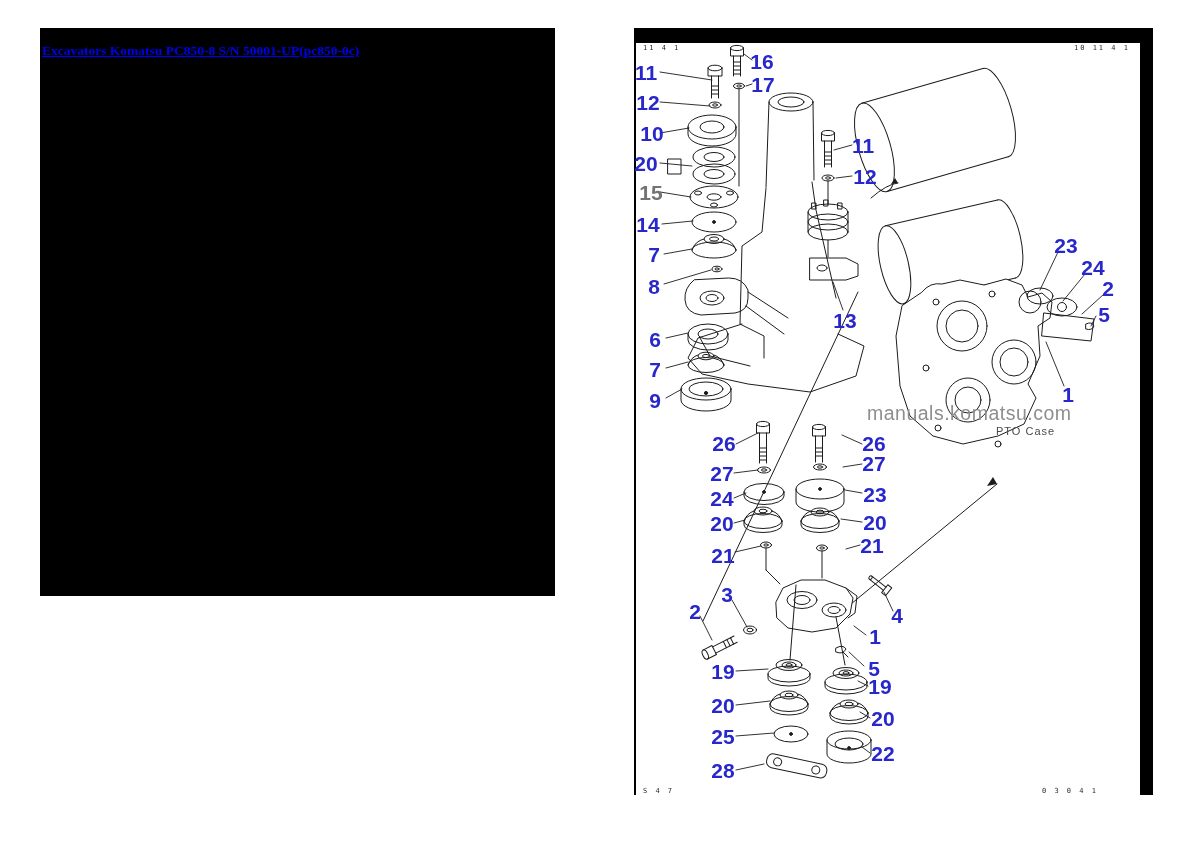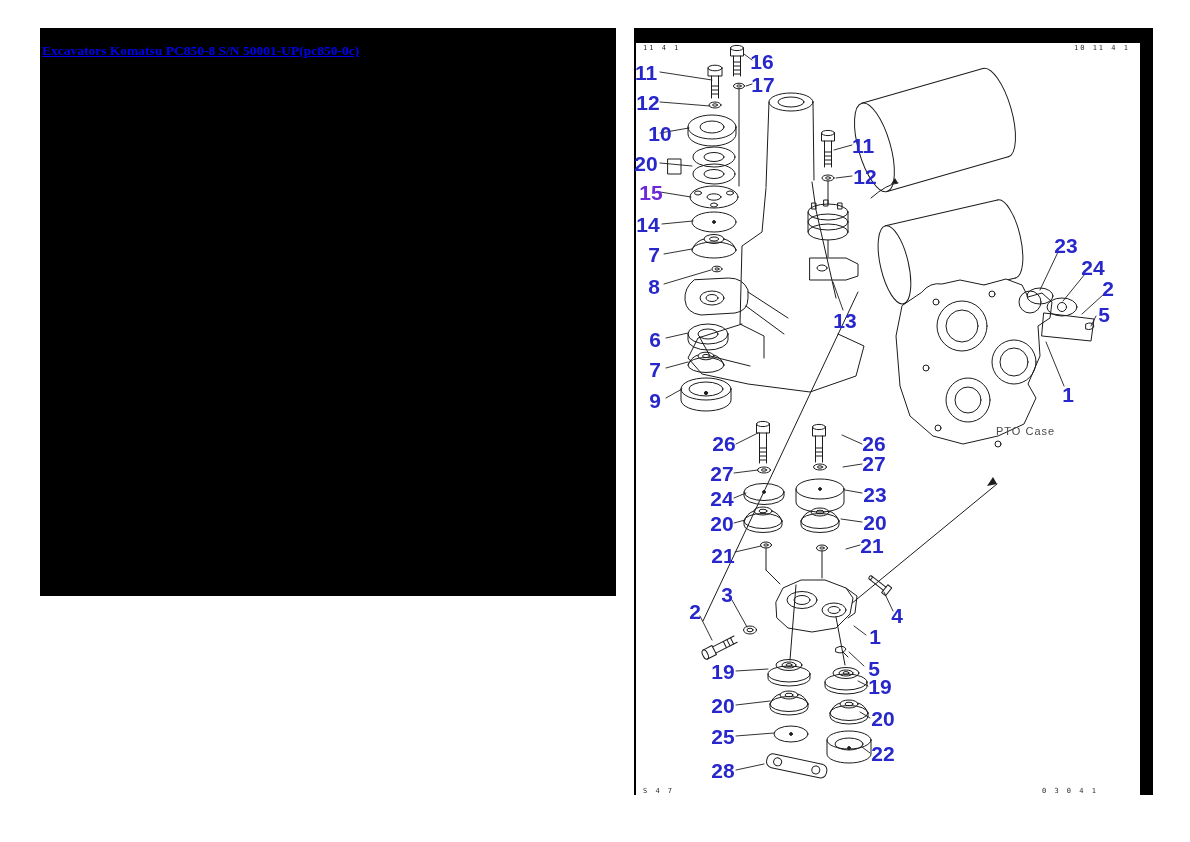--- a/index.html
+++ b/index.html
@@ -1,21 +1,21 @@
 <!DOCTYPE html>
 <html><head>
 <meta charset="utf-8">
 <style>
   html,body{margin:0;padding:0;}
   body{
     width:1190px;height:842px;position:relative;background:#ffffff;
     font-family:"Liberation Sans",sans-serif;overflow:hidden;
   }
   .black-panel{
-    position:absolute;left:40px;top:28px;width:576px;height:568px;
+    position:absolute;left:40px;top:28px;width:515px;height:568px;
     background:#000;
   }
   .panel-link{
     position:absolute;left:2px;top:15px;
     font-family:"Liberation Serif",serif;font-weight:bold;font-size:13.5px;
     color:#0000EE;text-decoration:underline;white-space:nowrap;cursor:pointer;
   }
   .diagram-page{
     position:absolute;left:634px;top:28px;width:519px;height:772px;background:#fff;
   }
@@ -316,28 +316,29 @@
 
   <div class="top-bar"></div>
   <div class="left-border"></div>
   <div class="right-bar"></div>
 
   <div class="code tl">11 4 1</div>
   <div class="code tr">10 11 4 1</div>
   <div class="code bl">S 4 7</div>
   <div class="code br">0 3 0 4 1</div>
 
+  <div class="watermark">manuals.komatsu.com</div>
   <div class="case-label">PTO Case</div>
 
   <div id="callout-layer">
       <span class="callout" style="left: 12px; top: 44px; color: rgb(39, 39, 204);">11</span>
       <span class="callout" style="left: 14px; top: 74px; color: rgb(39, 39, 204);">12</span>
-      <span class="callout" style="left: 20px; top: 105px; color: rgb(39, 39, 204); padding-left: 12px;">10</span>
+      <span class="callout" style="left: 12px; top: 105px; color: rgb(39, 39, 204); padding-left: 12px;">10</span>
       <span class="callout" style="left: 12px; top: 135px; color: rgb(39, 39, 204);">20</span>
-      <span class="callout" style="left: 12px; top: 164px; color: #6d28d9; padding-left: 10px;">15</span>
+      <span class="callout" style="left: 12px; top: 164px; color: #737373; padding-left: 10px;">15</span>
       <span class="callout" style="left: 14px; top: 196px; color: rgb(39, 39, 204);">14</span>
       <span class="callout" style="left: 20px; top: 226px; color: rgb(39, 39, 204);">7</span>
       <span class="callout" style="left: 20px; top: 258px; color: rgb(39, 39, 204);">8</span>
       <span class="callout" style="left: 21px; top: 311px; color: rgb(39, 39, 204);">6</span>
       <span class="callout" style="left: 21px; top: 341px; color: rgb(39, 39, 204);">7</span>
       <span class="callout" style="left: 21px; top: 372px; color: rgb(39, 39, 204);">9</span>
       <span class="callout" style="left: 128px; top: 33px; color: rgb(39, 39, 204);">16</span>
       <span class="callout" style="left: 129px; top: 56px; color: rgb(39, 39, 204);">17</span>
       <span class="callout" style="left: 229px; top: 117px; color: rgb(39, 39, 204);">11</span>
       <span class="callout" style="left: 231px; top: 148px; color: rgb(39, 39, 204);">12</span>

